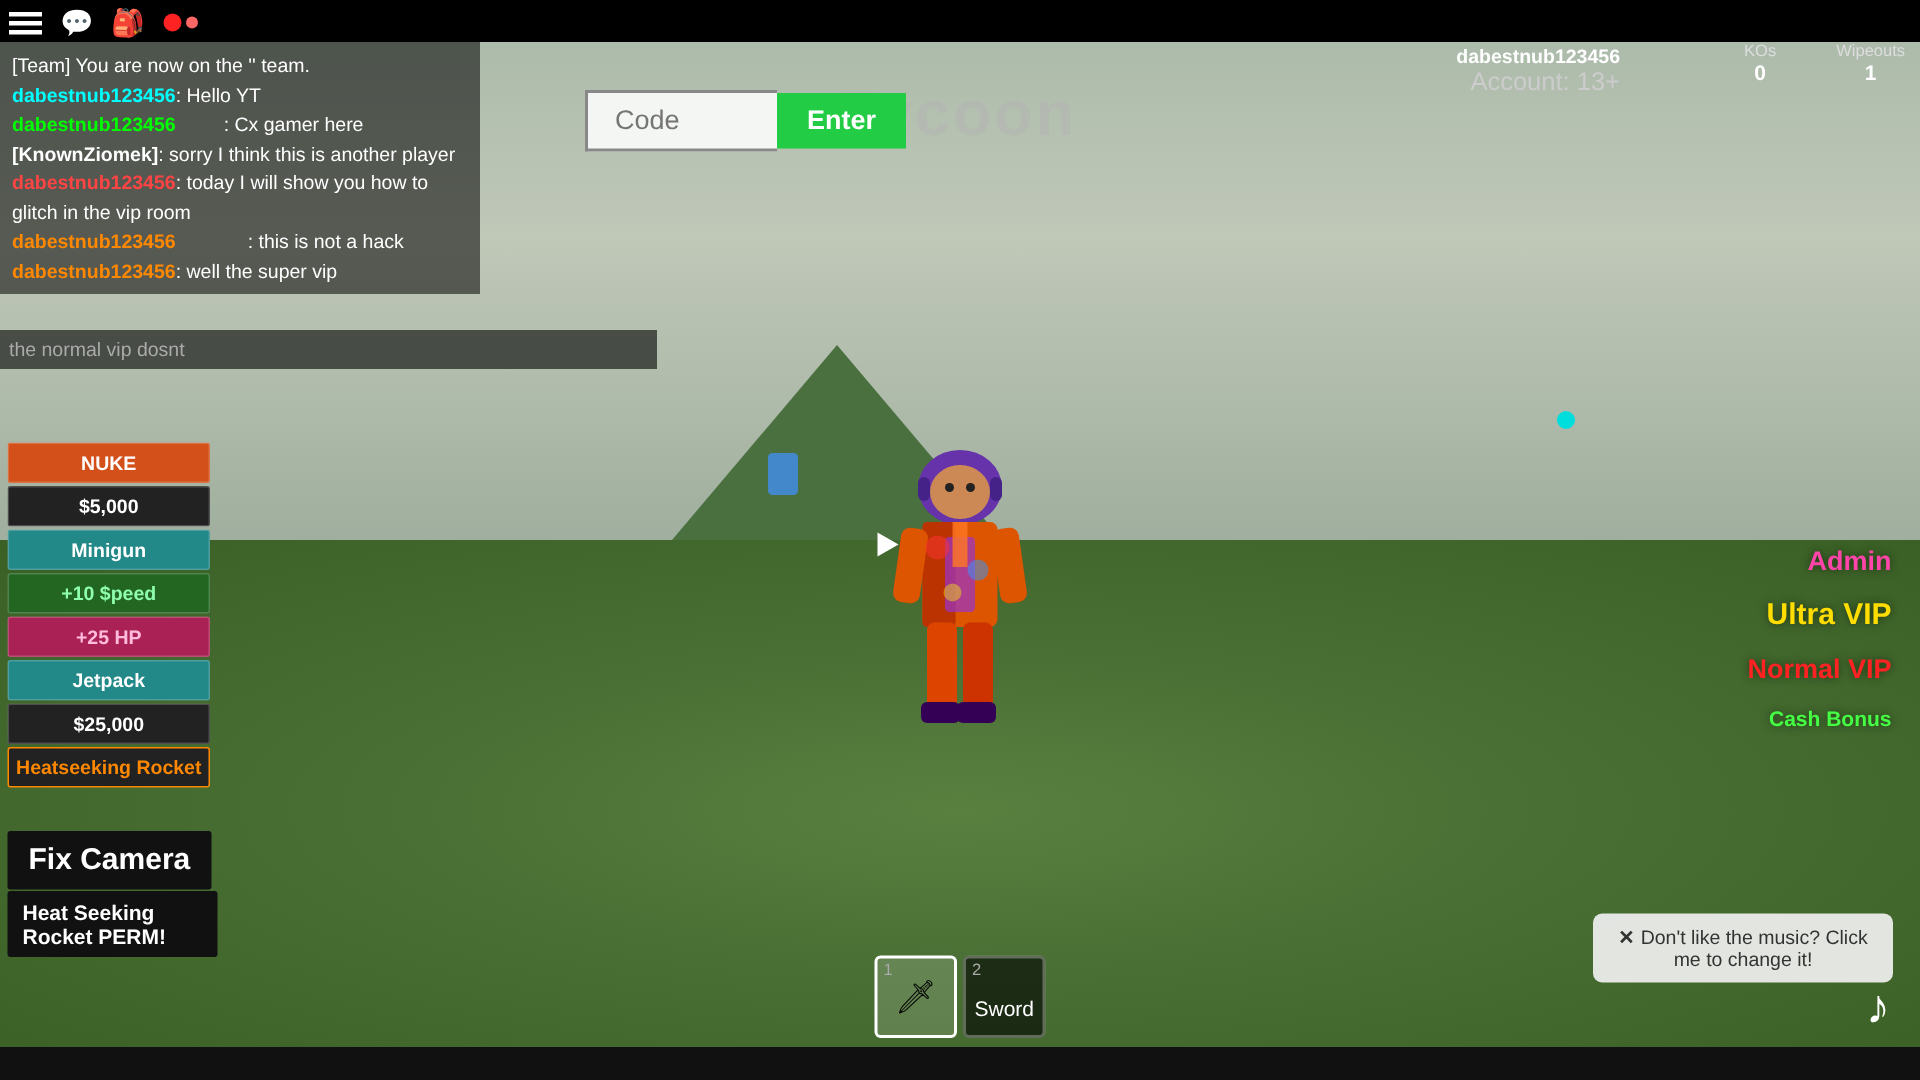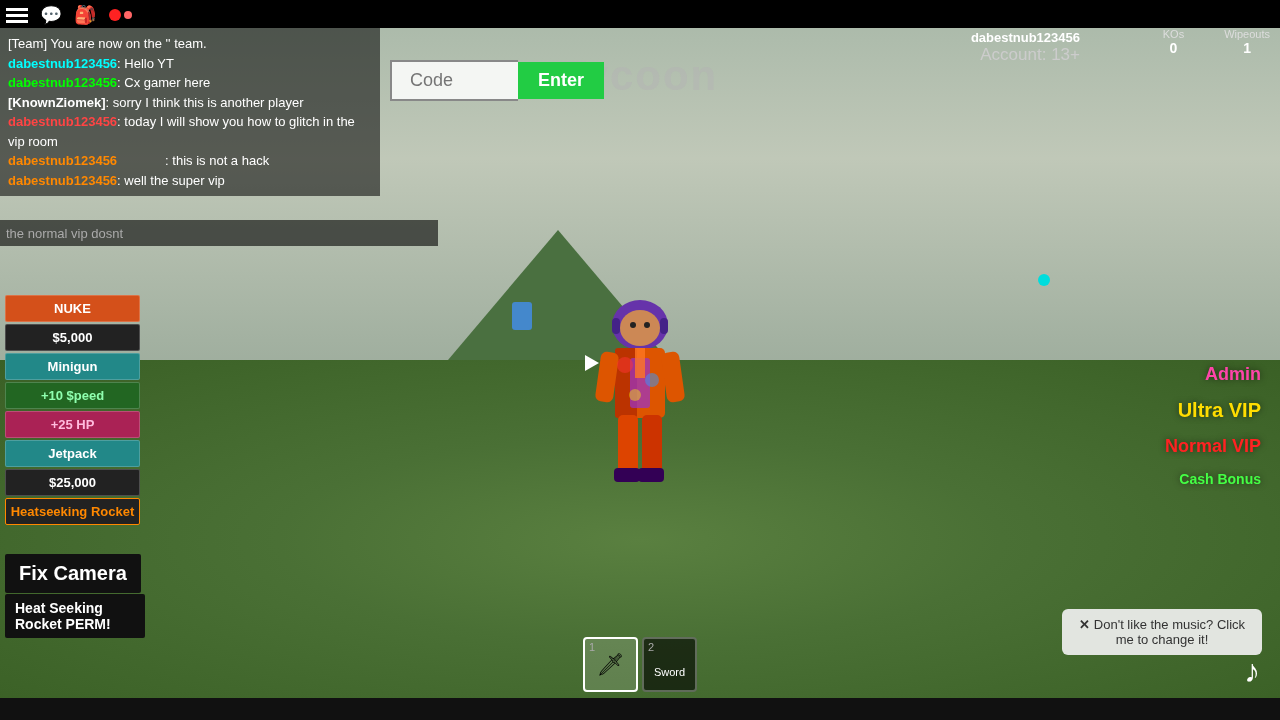--- a/index.html
+++ b/index.html
@@ -89,21 +89,21 @@
       height: 22px;
       background: #111;
       z-index: 10;
     }
 
     
     #chat-panel {
       position: absolute;
       top: 28px;
       left: 0;
-      width: 380px;
+      width: 320px;
       background: rgba(0,0,0,0.55);
       z-index: 20;
       padding: 6px 8px;
       min-height: 160px;
     }
     .chat-line {
       font-size: 13px;
       line-height: 1.5;
       color: #ffffff;
       word-break: break-word;
@@ -322,21 +322,21 @@
       position: absolute;
       top: 2px;
       left: 4px;
       font-size: 11px;
       color: #aaa;
     }
     .slot-icon {
       font-size: 22px;
     }
     .slot-label {
-      font-size: 11px;
+      font-size: 14px;
       color: #fff;
       margin-top: 14px;
     }
 
     
     #music-note {
       position: absolute;
       bottom: 30px;
       right: 20px;
       z-index: 20;
@@ -421,21 +421,21 @@
 </div>
 
 <div id="chat-panel">
   <div class="chat-line team-msg">
     <span style="color:#fff;">[Team] You are now on the '' team.</span>
   </div>
   <div class="chat-line">
     <span class="username user-cyan">dabestnub123456</span><span style="color:#fff;">: Hello YT</span>
   </div>
   <div class="chat-line">
-    <span class="username user-green">dabestnub123456</span><span style="color:#fff;">: Cx gamer here</span>
+    <span class="username user-green">dabestnub123456</span><span style="color:#fff;margin-left:32px;">: Cx gamer here</span>
   </div>
   <div class="chat-line">
     <span class="username" style="color:#fff;">[KnownZiomek]</span><span style="color:#fff;">: sorry I think this is another player</span>
   </div>
   <div class="chat-line">
     <span class="username user-red">dabestnub123456</span><span style="color:#fff;">: today I will show you how to glitch in the vip room</span>
   </div>
   <div class="chat-line">
     <span class="username user-orange">dabestnub123456</span><span style="color:#fff;padding-left:48px;">: this is not a hack</span>
   </div>

